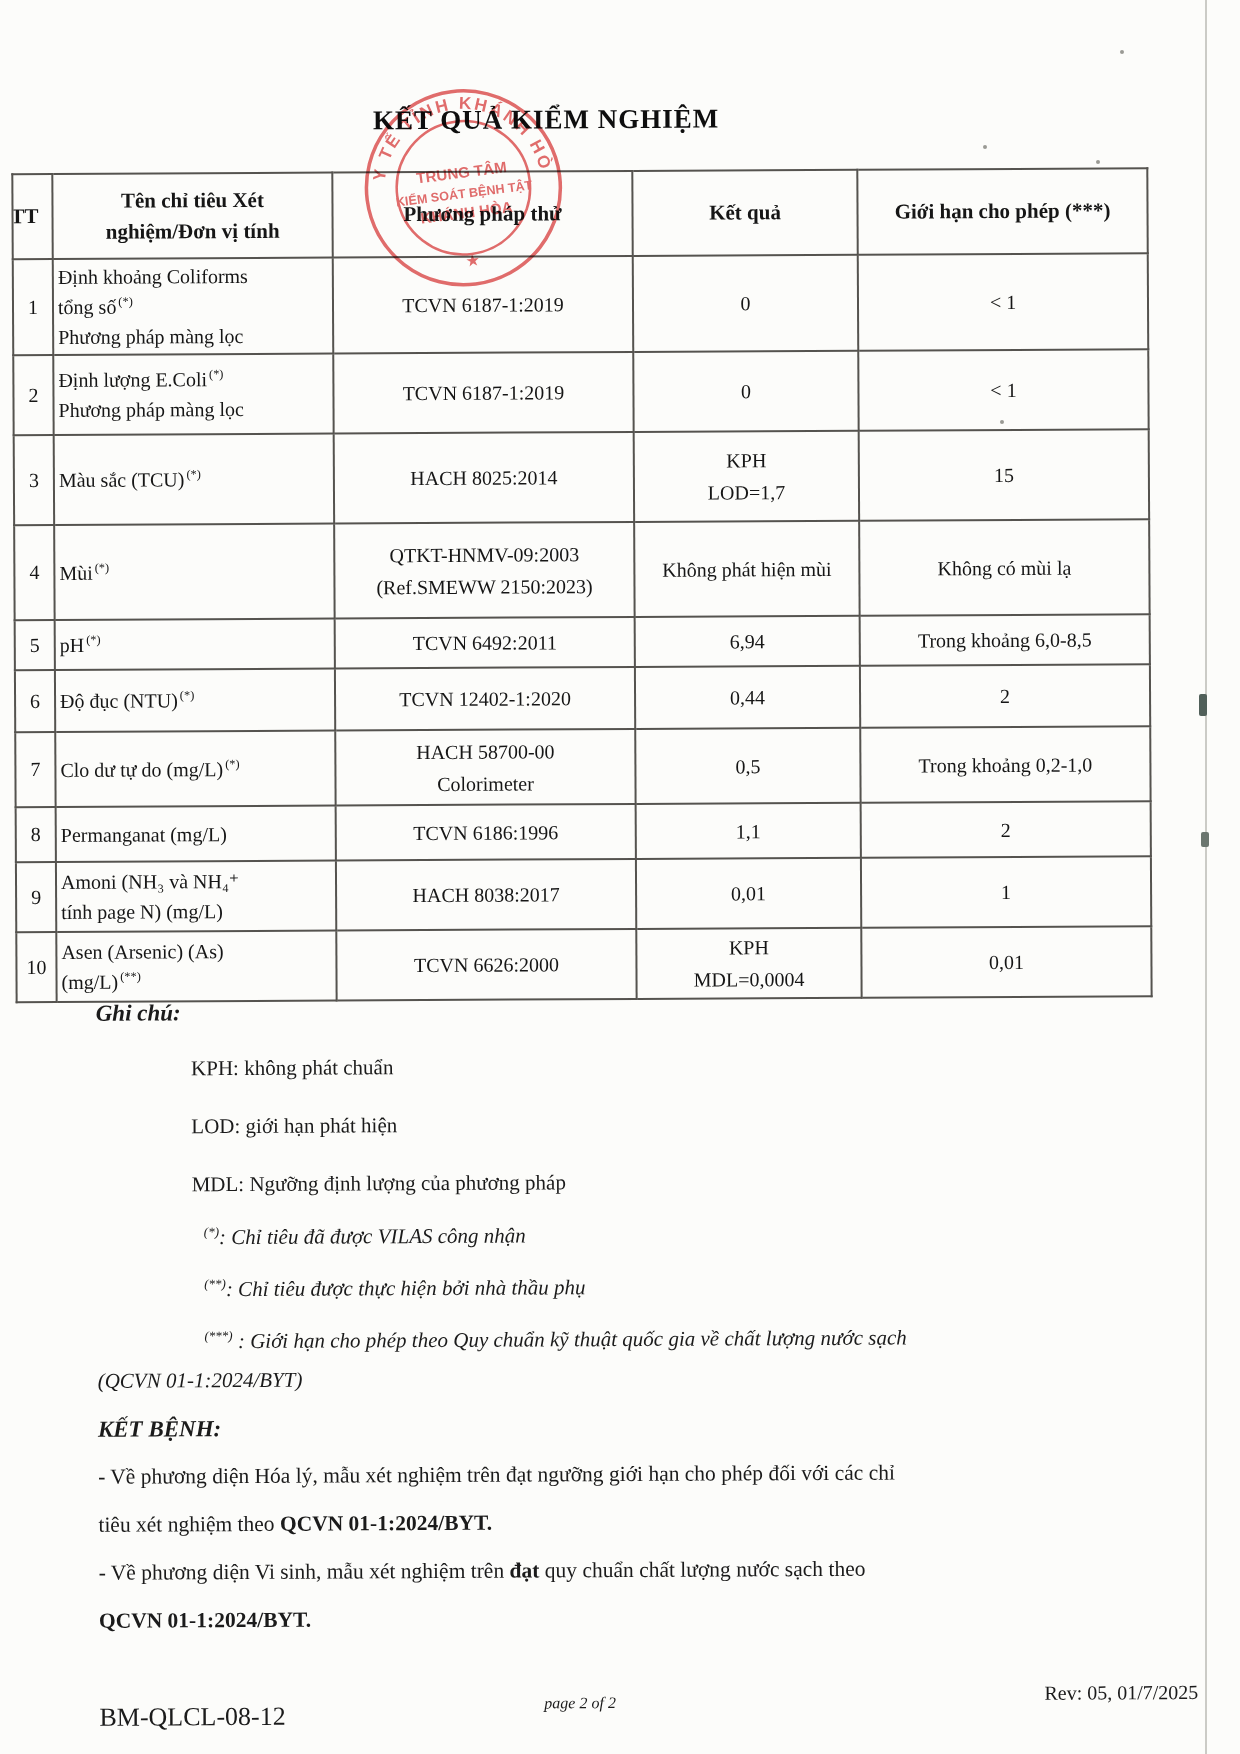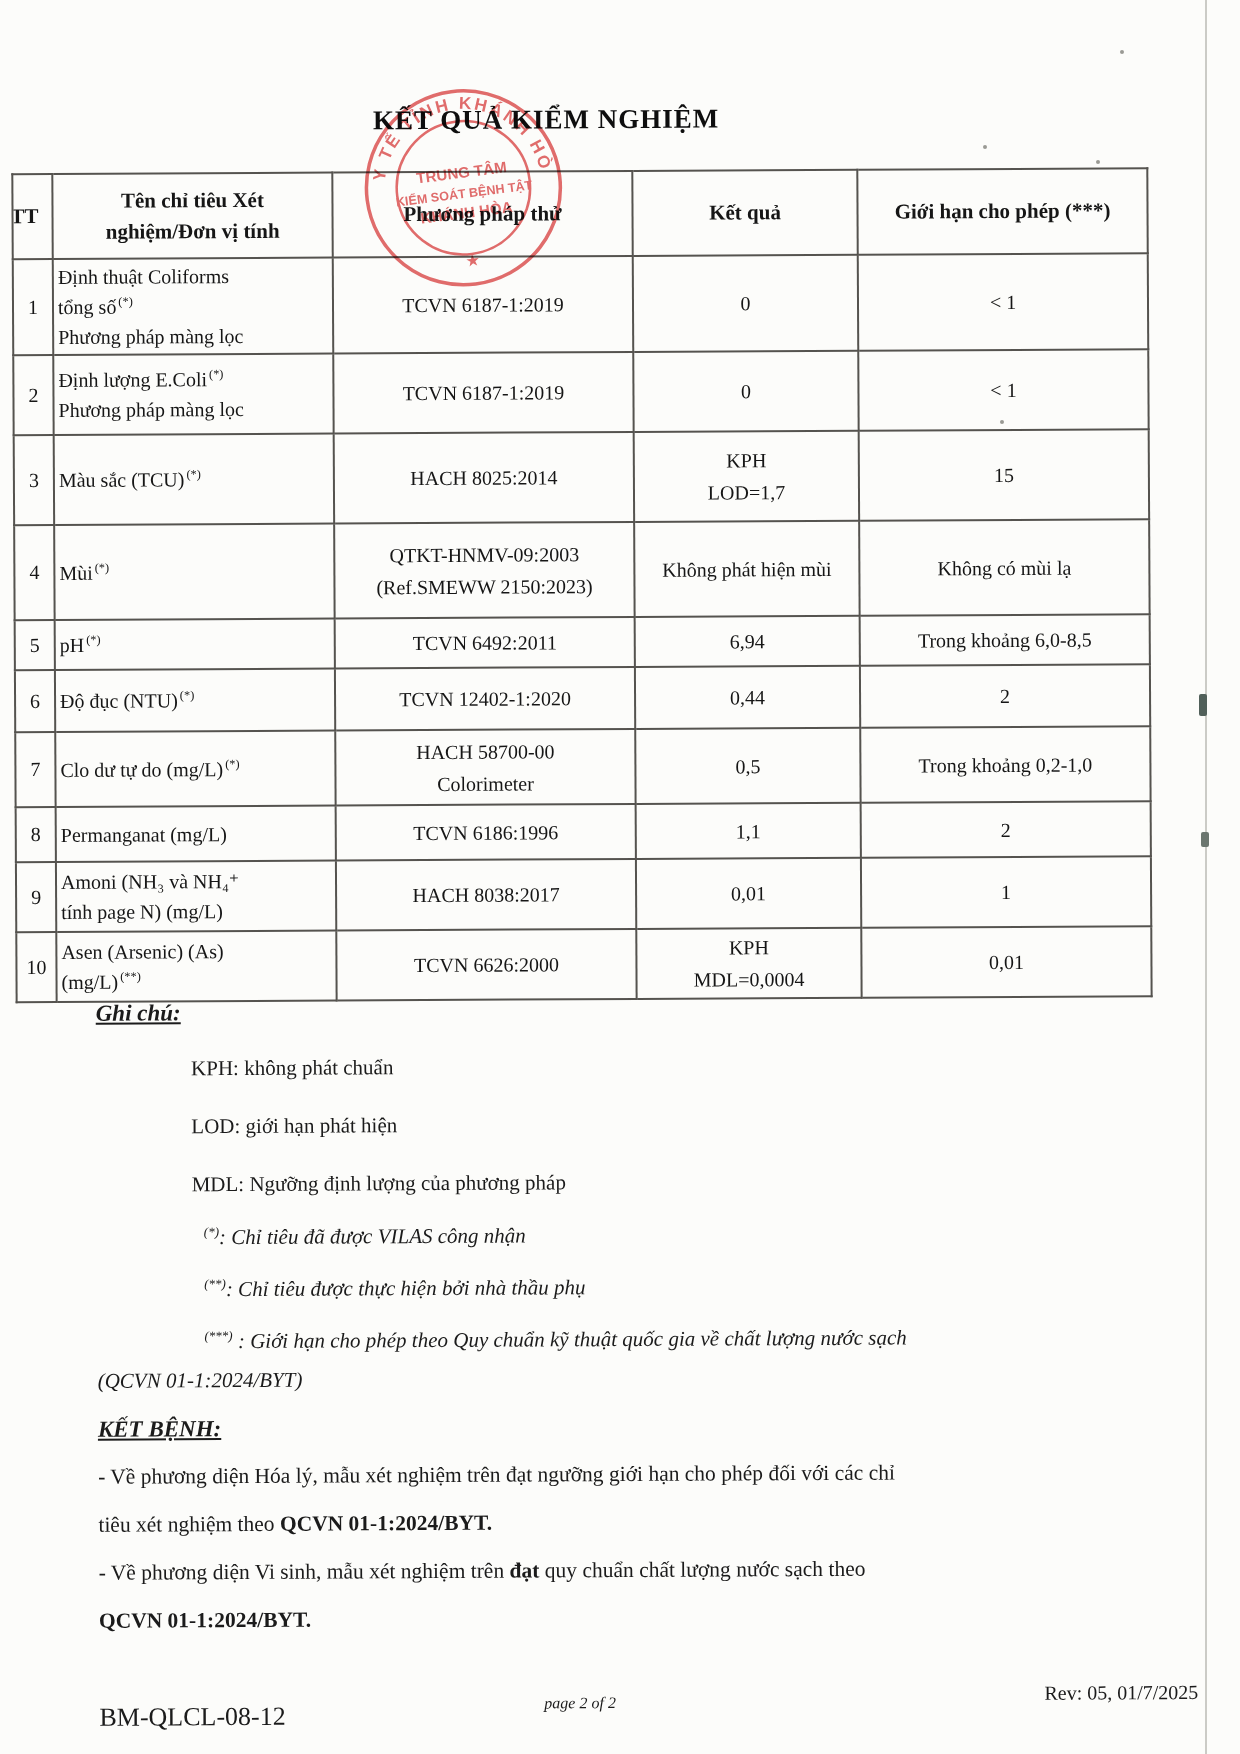--- a/index.html
+++ b/index.html
@@ -26,21 +26,21 @@
   td.c-tt{text-align:center;font-size:20px;}
   td.c-name{text-align:left;padding-left:14px;line-height:1.5;}
   td.c-mid{text-align:center;line-height:1.6;}
   sup{font-size:0.62em;margin-left:2px;}
   tr.hr{height:85px;} tr.r0{height:90px;} tr.r1{height:80px;} tr.r2{height:90px;}
   tr.r3{height:95px;} tr.r4{height:50px;} tr.r5{height:62px;} tr.r6{height:75px;}
   tr.r7{height:55px;} tr.r8{height:70px;} tr.r9{height:63px;}
 
   
   .abs{position:absolute;left:95px;font-size:21px;}
-  .h-underline{font-weight:bold;font-style:italic;text-decoration:underline;font-size:23px;}
+  .h-underline{font-weight:bold;font-style:italic;font-size:23px;}
   .indent1{left:190px;}
   .indent2{left:200px;font-style:italic;}
   .concl{font-size:21.5px;}
   .b{font-weight:bold;}
 
   .footer-left{position:absolute;left:95px;top:1700px;font-size:26px;}
   .footer-center{position:absolute;left:540px;top:1694px;font-size:16px;font-style:italic;}
   .footer-right{position:absolute;right:46px;top:1684px;font-size:20px;margin-left:39px;}
 
   
@@ -74,21 +74,21 @@
           <div>nghiệm/Đơn vị tính</div>
         </th>
         <th>Phương pháp thử</th>
         <th>Kết quả</th>
         <th>Giới hạn cho phép (***)</th>
       </tr>
 
       <tr class="r0">
         <td class="c-tt">1</td>
         <td class="c-name">
-          <div><span>Định thuật Coliforms</span></div>
+          <div><span>Định khoảng Coliforms</span></div>
           <div><span>tổng số</span><sup>(*)</sup></div>
           <div><span>Phương pháp màng lọc</span></div>
         </td>
         <td class="c-mid">TCVN 6187-1:2019</td>
         <td class="c-mid">0</td>
         <td class="c-mid">&lt; 1</td>
       </tr>
 
       <tr class="r1">
         <td class="c-tt">2</td>

